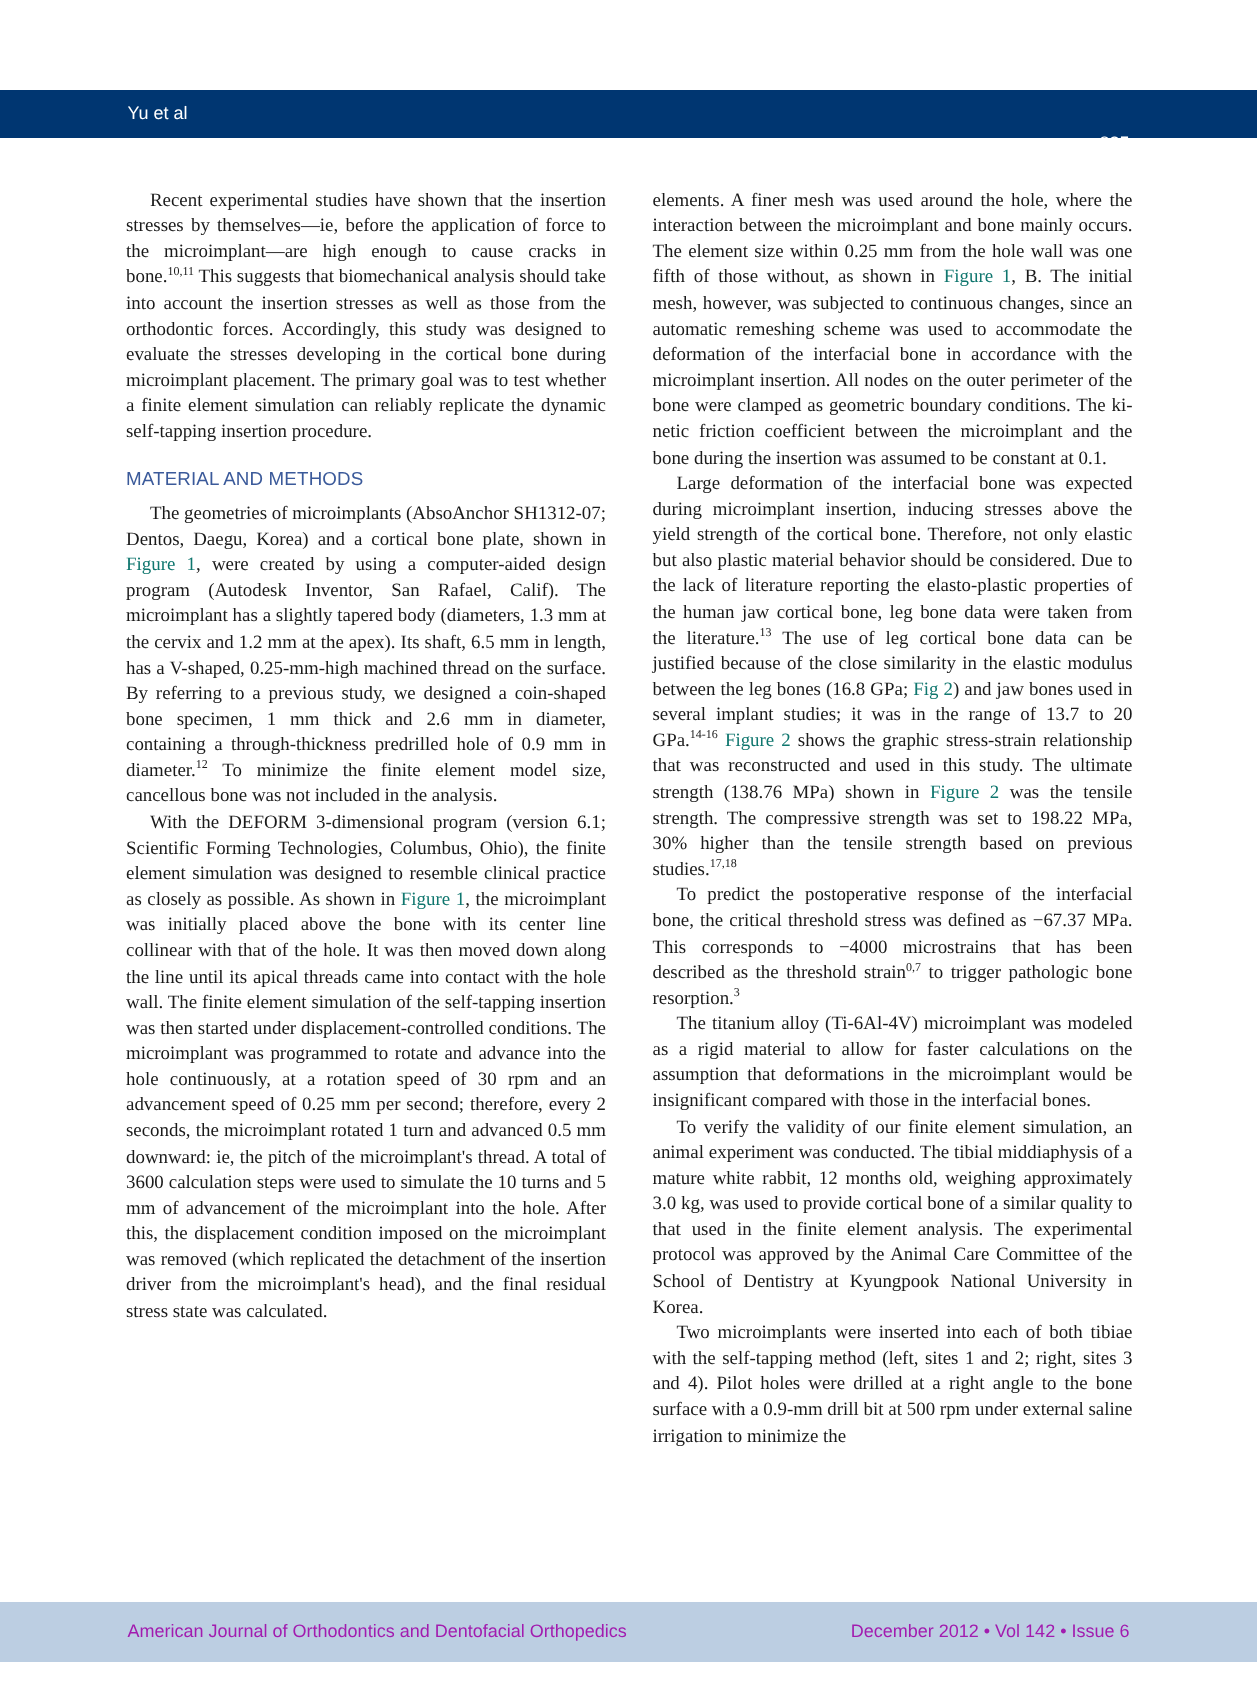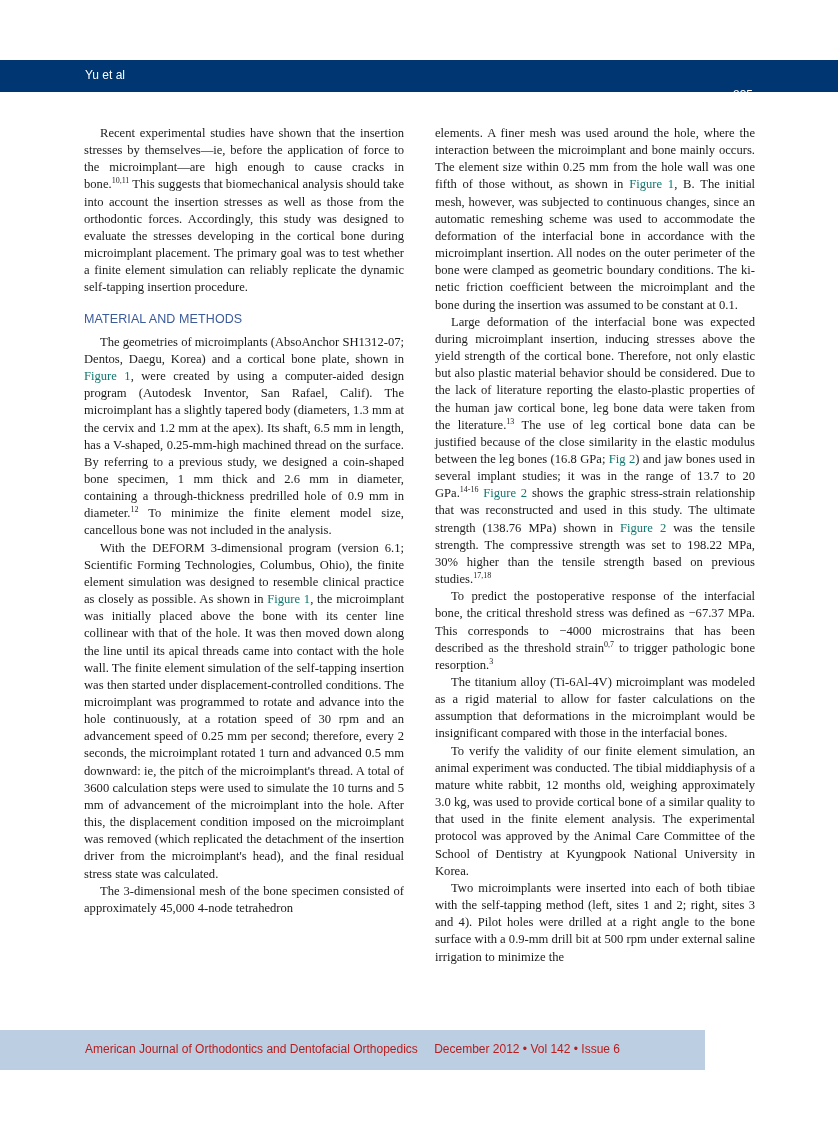--- a/index.html
+++ b/index.html
@@ -20,41 +20,40 @@
   .col.right { left: 435px; }
   .col p { margin: 0; text-indent: 16px; }
   .col p.noindent { text-indent: 0; }
   .section-heading {
     font-family: Liberation Sans, sans-serif; font-size: 12.5px;
     color: #3b5a9a; margin: 14px 0 6px 0; letter-spacing: 0.1px; text-indent: 0;
   }
   .link { color: #0f766e; }
   sup { font-size: 8px; line-height: 0; vertical-align: 5px; }
   .footer-bar {
-    position: absolute; left: 0; top: 1030px; width: 705px; height: 40px;
-    background: #bccee2; color: #b91c1c;
+    position: absolute; left: 0; top: 1068px; width: 838px; height: 40px;
+    background: #bccee2; color: #a21caf;
     font-family: "Liberation Sans", sans-serif; font-size: 12px;
   }
   .footer-bar .journal { position: absolute; left: 85px; top: 12px; }
   .footer-bar .issue { position: absolute; right: 85px; top: 12px; }
 </style>
 </head>
 <body>
 
 <div class="header-bar">
   <span class="author">Yu et al</span>
   <span class="page-num">835</span>
 </div>
 
 <div class="col left">
   <p><span>Recent experimental studies have shown that the in­sertion stresses by themselves—ie, before the application of force to the microimplant—are high enough to cause cracks in bone.</span><sup>10,11</sup><span> This suggests that biomechanical analysis should take into account the insertion stresses as well as those from the orthodontic forces. Accordingly, this study was designed to evaluate the stresses developing in the cortical bone during microimplant placement. The primary goal was to test whether a finite element simulation can reliably replicate the dynamic self-tapping insertion procedure.</span></p>
   <div class="section-heading">MATERIAL AND METHODS</div>
   <p><span>The geometries of microimplants (AbsoAnchor SH1312-07; Dentos, Daegu, Korea) and a cortical bone plate, shown in </span><span class="link">Figure 1</span><span>, were created by using a com­puter-aided design program (Autodesk Inventor, San Rafael, Calif). The microimplant has a slightly tapered body (diameters, 1.3 mm at the cervix and 1.2 mm at the apex). Its shaft, 6.5 mm in length, has a V-shaped, 0.25-mm-high machined thread on the surface. By re­ferring to a previous study, we designed a coin-shaped bone specimen, 1 mm thick and 2.6 mm in diameter, containing a through-thickness predrilled hole of 0.9 mm in diameter.</span><sup>12</sup><span> To minimize the finite element model size, cancellous bone was not included in the analysis.</span></p>
   <p><span>With the DEFORM 3-dimensional program (version 6.1; Scientific Forming Technologies, Columbus, Ohio), the finite element simulation was designed to resemble clinical practice as closely as possible. As shown in </span><span class="link">Figure 1</span><span>, the microimplant was initially placed above the bone with its center line collinear with that of the hole. It was then moved down along the line until its api­cal threads came into contact with the hole wall. The finite element simulation of the self-tapping insertion was then started under displacement-controlled condi­tions. The microimplant was programmed to rotate and advance into the hole continuously, at a rotation speed of 30 rpm and an advancement speed of 0.25 mm per second; therefore, every 2 seconds, the microim­plant rotated 1 turn and advanced 0.5 mm downward: ie, the pitch of the microimplant's thread. A total of 3600 calculation steps were used to simulate the 10 turns and 5 mm of advancement of the microimplant into the hole. After this, the displacement condition im­posed on the microimplant was removed (which repli­cated the detachment of the insertion driver from the microimplant's head), and the final residual stress state was calculated.</span></p>
-  <p>The 3-dimensional mesh of the bone specimen con­sisted of approximately 45,000 4-node tetrahedron</p>
 </div>
 
 <div class="col right">
   <p class="noindent"><span>elements. A finer mesh was used around the hole, where the interaction between the microimplant and bone mainly occurs. The element size within 0.25 mm from the hole wall was one fifth of those without, as shown in </span><span class="link">Figure 1</span><span>, B. The initial mesh, however, was subjected to continuous changes, since an automatic remeshing scheme was used to accommodate the deformation of the interfacial bone in accordance with the microimplant insertion. All nodes on the outer perimeter of the bone were clamped as geometric boundary conditions. The ki­netic friction coefficient between the microimplant and the bone during the insertion was assumed to be con­stant at 0.1.</span></p>
   <p><span>Large deformation of the interfacial bone was expected during microimplant insertion, inducing stresses above the yield strength of the cortical bone. Therefore, not only elastic but also plastic material be­havior should be considered. Due to the lack of literature reporting the elasto-plastic properties of the human jaw cortical bone, leg bone data were taken from the litera­ture.</span><sup>13</sup><span> The use of leg cortical bone data can be justified because of the close similarity in the elastic modulus be­tween the leg bones (16.8 GPa; </span><span class="link">Fig 2</span><span>) and jaw bones used in several implant studies; it was in the range of 13.7 to 20 GPa.</span><sup>14-16</sup><span> </span><span class="link">Figure 2</span><span> shows the graphic stress-strain relationship that was reconstructed and used in this study. The ultimate strength (138.76 MPa) shown in </span><span class="link">Figure 2</span><span> was the tensile strength. The compressive strength was set to 198.22 MPa, 30% higher than the tensile strength based on previous studies.</span><sup>17,18</sup></p>
   <p><span>To predict the postoperative response of the interfa­cial bone, the critical threshold stress was defined as −67.37 MPa. This corresponds to −4000 microstrains that has been described as the threshold strain</span><sup>0,7</sup><span> to trigger pathologic bone resorption.</span><sup>3</sup></p>
   <p>The titanium alloy (Ti-6Al-4V) microimplant was modeled as a rigid material to allow for faster calcula­tions on the assumption that deformations in the micro­implant would be insignificant compared with those in the interfacial bones.</p>
   <p>To verify the validity of our finite element simulation, an animal experiment was conducted. The tibial middiaphysis of a mature white rabbit, 12 months old, weighing approximately 3.0 kg, was used to provide cor­tical bone of a similar quality to that used in the finite element analysis. The experimental protocol was ap­proved by the Animal Care Committee of the School of Dentistry at Kyungpook National University in Korea.</p>
   <p>Two microimplants were inserted into each of both tibiae with the self-tapping method (left, sites 1 and 2; right, sites 3 and 4). Pilot holes were drilled at a right an­gle to the bone surface with a 0.9-mm drill bit at 500 rpm under external saline irrigation to minimize the</p>
 </div>

